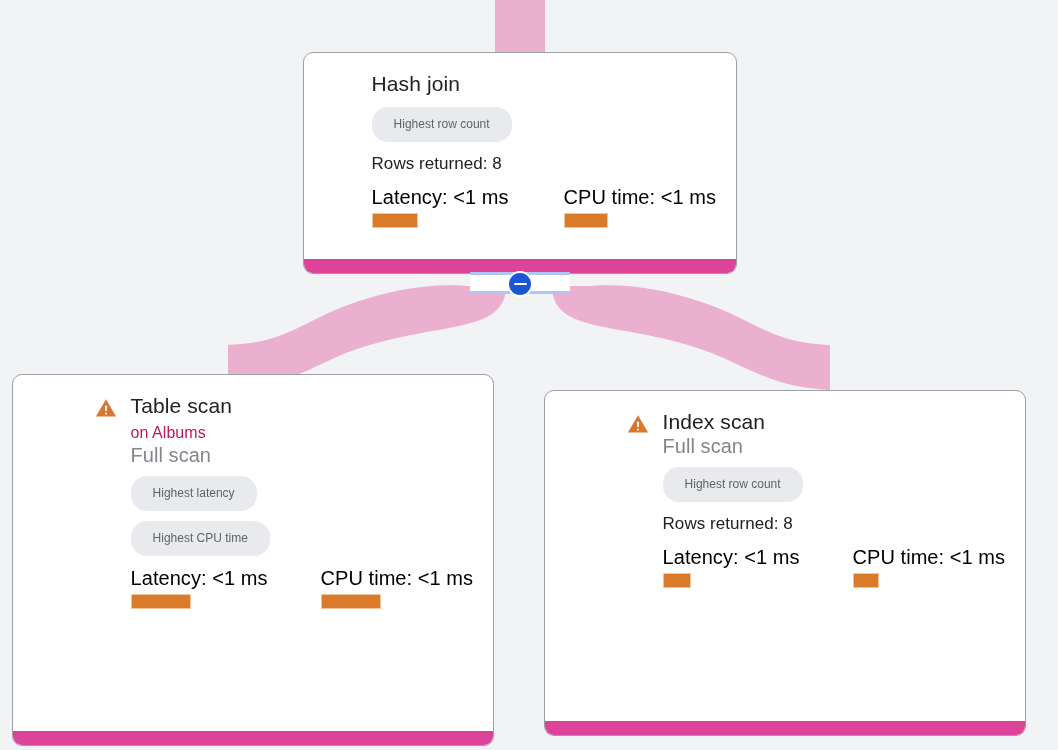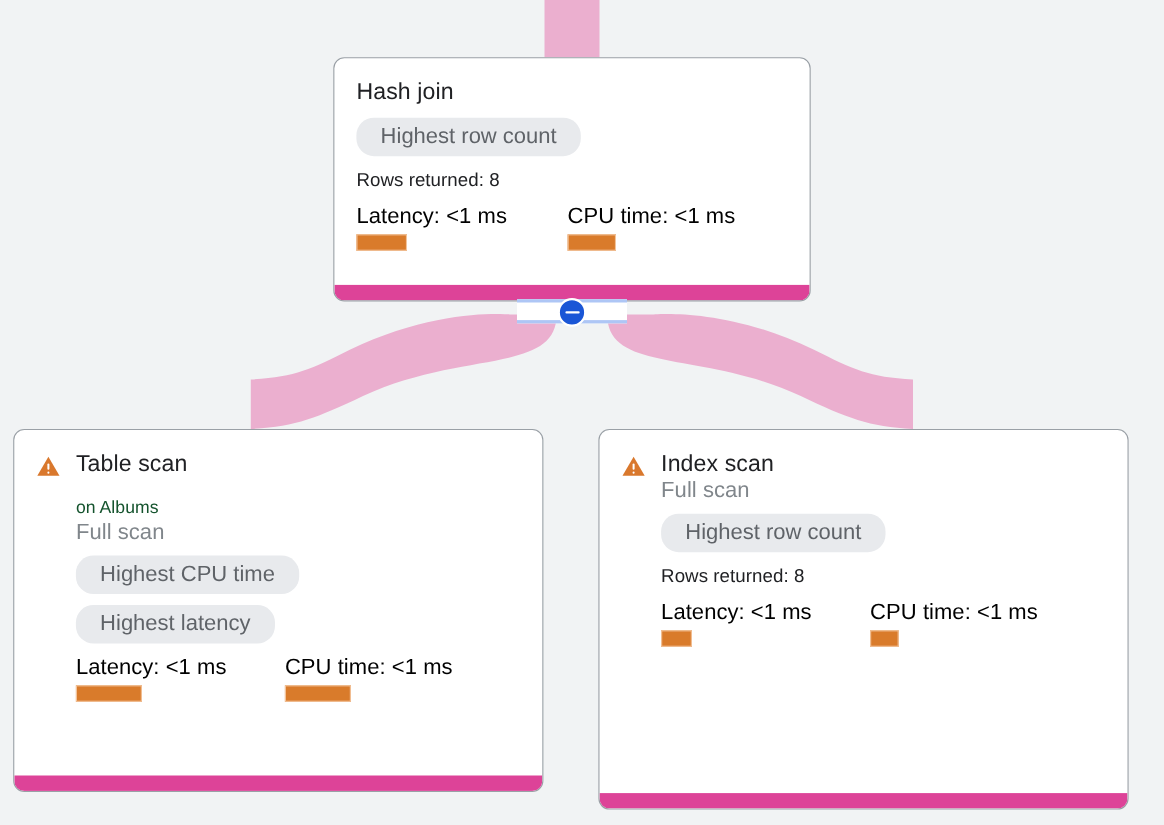--- a/index.html
+++ b/index.html
@@ -44,56 +44,57 @@
     left: 0;
     right: 0;
     bottom: 0;
     height: 14px;
     background: #DD4398;
   }
   .title-row {
     display: flex;
     align-items: flex-start;
     gap: 14px;
+    justify-content: flex-end;
   }
   .warn-icon {
     flex: 0 0 auto;
     width: 22px;
     height: 22px;
     margin-top: 4px;
     display: block;
   }
   .node-title {
     font-size: 21px;
     color: #202124;
     line-height: 26px;
     font-weight: 400;
     letter-spacing: 0.1px;
   }
   .text-col {
     display: block;
   }
   .subline {
     font-size: 16px;
-    color: #14532d;
+    color: #be185d;
     line-height: 23px;
-    margin-top: 15px;
+    margin-top: 2px;
     letter-spacing: 0.05px;
   }
   .subline-muted {
     font-size: 20px;
     color: #80868B;
     line-height: 22px;
     letter-spacing: 0.05px;
   }
   .chip {
     display: inline-block;
     background: #E8EAED;
     color: #5F6368;
-    font-size: 20px;
+    font-size: 12px;
     line-height: 20px;
     border-radius: 16px;
     padding: 7px 22px 8px 22px;
     margin-top: 10px;
   }
   .rows-line {
     font-size: 17px;
     color: #202124;
     line-height: 22px;
     margin-top: 11px;
@@ -196,35 +197,35 @@
   </div>
 
   <div class="collapse-wrap" style="left:470px; top:272px; width:100px; height:24px;">
     <div class="collapse-rail" style="left:0px; width:48px;"></div>
     <div class="collapse-rail" style="left:52px; width:48px;"></div>
     <div class="collapse-btn" style="left:37px; top:-1px;">
       <span class="minus"></span>
     </div>
   </div>
 
-  <div class="node-card" style="left:12px; top:390px; width:482px; height:330px;">
+  <div class="node-card" style="left:12px; top:374px; width:482px; height:372px;">
     <div class="card-body">
       <div class="title-row">
         <svg class="warn-icon" viewBox="0 0 24 24">
           <path d="M12 2.4 L23 21.2 L1 21.2 Z" fill="#D9782D"></path>
           <rect x="11" y="9.2" width="2" height="6.2" rx="1" fill="#FFFFFF"></rect>
           <rect x="11" y="17" width="2" height="2.2" rx="1" fill="#FFFFFF"></rect>
         </svg>
         <div class="text-col">
           <div class="node-title">Table scan</div>
           <div class="subline">on Albums</div>
           <div class="subline-muted">Full scan</div>
           <div>
+            <div><span class="chip">Highest latency</span></div>
             <div><span class="chip">Highest CPU time</span></div>
-            <div><span class="chip">Highest latency</span></div>
           </div>
           <div class="metrics">
             <div class="metric" style="width:190px;">
               <div class="metric-label">Latency: &lt;1 ms</div>
               <div class="metric-bar" style="width:60px;"></div>
             </div>
             <div class="metric">
               <div class="metric-label">CPU time: &lt;1 ms</div>
               <div class="metric-bar" style="width:60px;"></div>
             </div>

